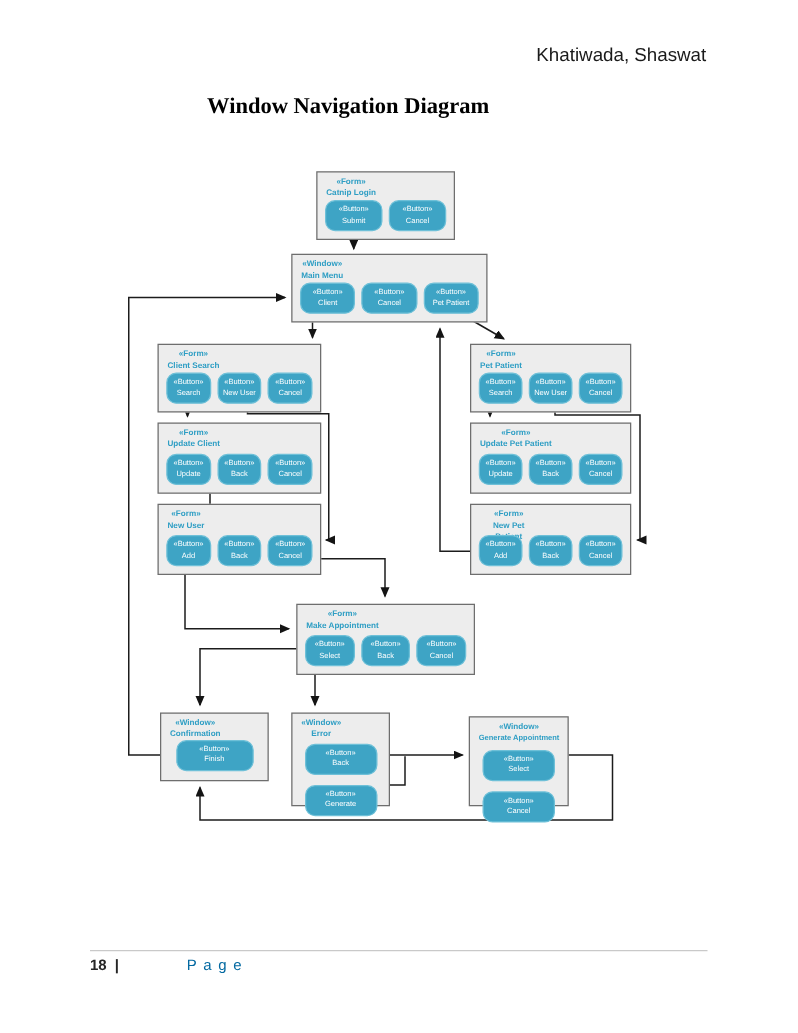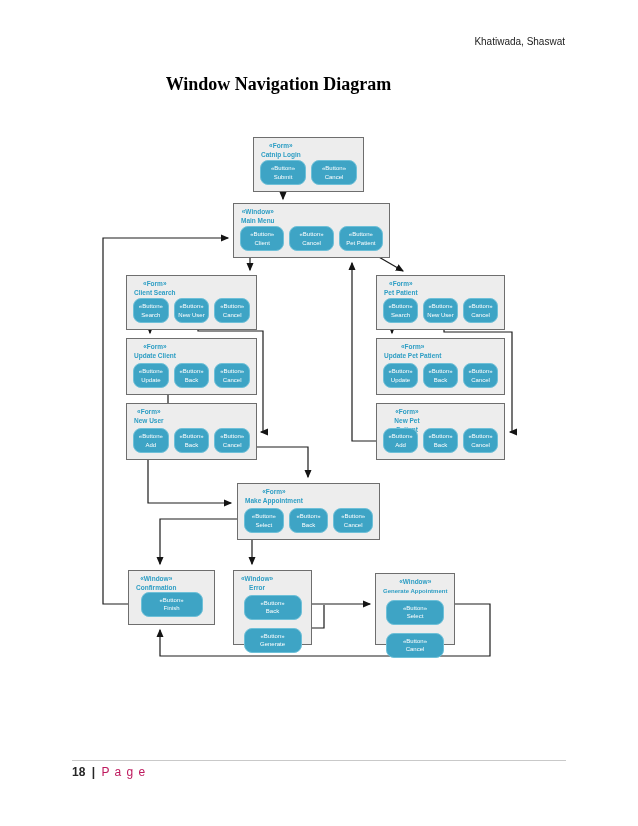--- a/index.html
+++ b/index.html
@@ -1,19 +1,19 @@
 <!DOCTYPE html>
 <html><head>
 <meta charset="utf-8">
 <style>
   html,body{margin:0;padding:0;}
   body{width:638px;height:826px;background:#ffffff;position:relative;
        font-family:"Liberation Sans",sans-serif;overflow:hidden;}
 
-  .doc-header{position:absolute;top:36px;right:73px;font-size:10px;color:#1a1a1a;}
+  .doc-header{position:absolute;top:36px;right:73px;font-size:15px;color:#1a1a1a;}
   .doc-title{position:absolute;top:74px;left:0;width:557px;text-align:center;
              font-family:"Liberation Serif",serif;font-weight:bold;font-size:18px;color:#000;}
 
   .diagram{position:absolute;left:0;top:0;width:638px;height:826px;}
   svg.wires{position:absolute;left:0;top:0;pointer-events:none;}
 
   .node{position:absolute;background:#ededed;border:1px solid #6e6e6e;box-sizing:border-box;}
   .node .hdr{display:inline-block;margin:4px 0 0 7px;text-align:center;color:#2e9ec4;
              font-size:6.5px;line-height:1.35;font-weight:bold;}
   .node .hdr .st{display:block;}
@@ -45,21 +45,21 @@
   .bx-err     {left:233px;top:570px;width:79px;height:75px;}
   .bx-genap   {left:375px;top:573px;width:80px;height:72px;}
   .bx-conf .btncol{top:21px;}
   .bx-conf .dbtn{width:62px;min-height:24px;}
   .bx-genap .btncol{top:26px;}
 
   .footer-rule{position:absolute;left:72px;top:760px;width:494px;height:1px;background:#c9c9c9;}
   .doc-footer{position:absolute;left:72px;top:765px;font-size:12px;color:#333;}
   .doc-footer .num{font-weight:bold;color:#262626;}
   .doc-footer .sep{font-weight:bold;color:#262626;margin:0 3px;}
-  .doc-footer .pg{color:#be185d;letter-spacing:1px;}
+  .doc-footer .pg{color:#0369a1;letter-spacing:1px;margin-left:48px;}
 </style>
 </head>
 <body>
 
 <div class="doc-header">Khatiwada, Shaswat</div>
 <div class="doc-title">Window Navigation Diagram</div>
 
 <div class="diagram">
 
   <svg class="wires" width="638" height="826">

